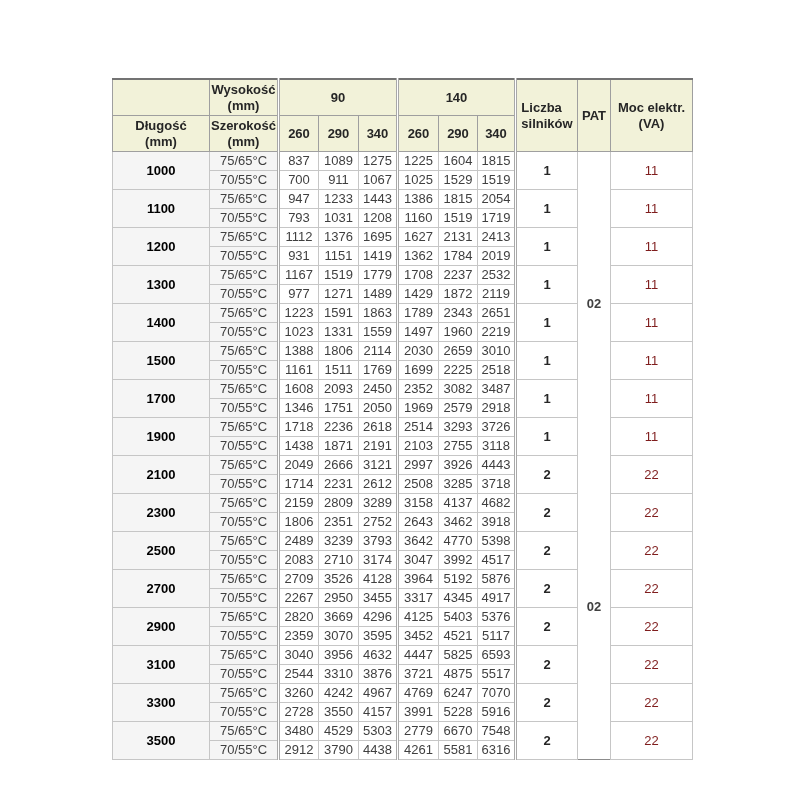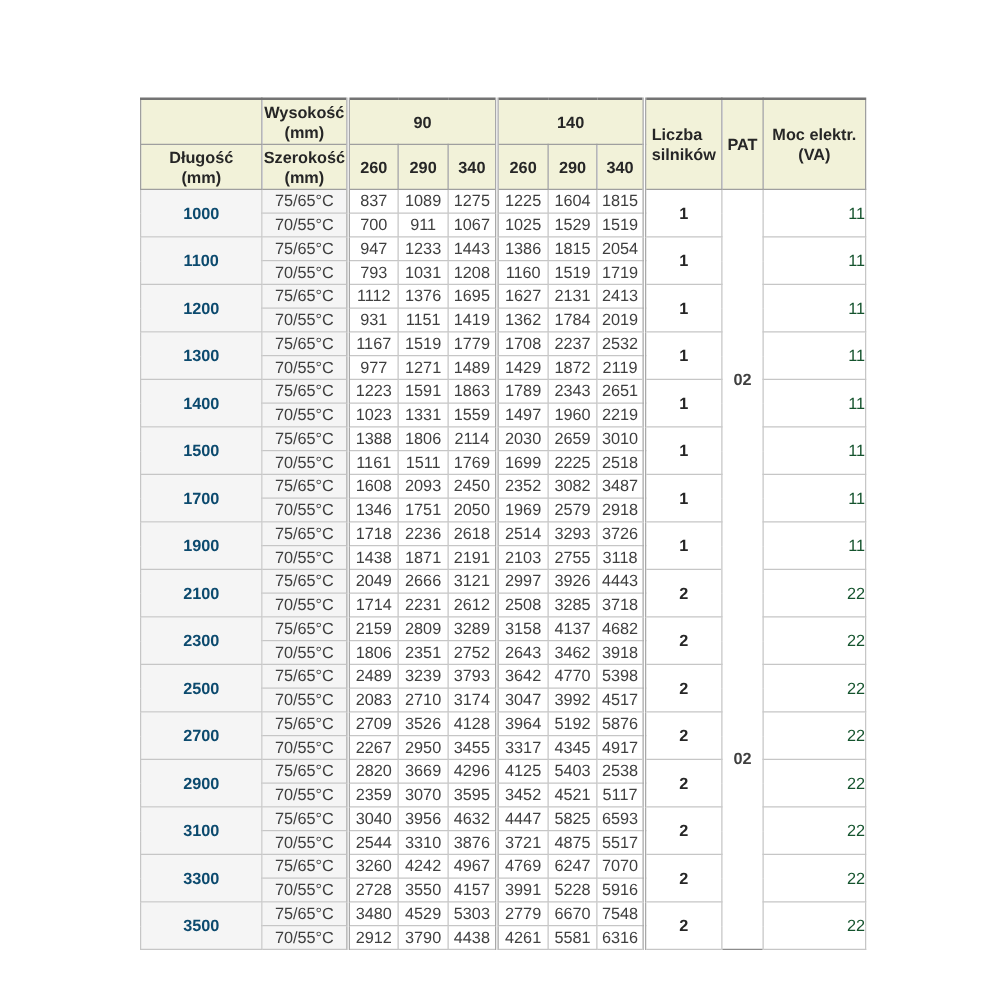--- a/index.html
+++ b/index.html
@@ -48,27 +48,27 @@
     color: #3f3f3f;
     height: 18px;
     line-height: 18px;
   }
   tbody td.c-length,
   tbody td.c-temp {
     background: #f5f5f5;
   }
   tbody td.c-length {
     font-weight: bold;
-    color: #0c4a6e;
+    color: #000000;
   }
   tbody td.c-motors {
     font-weight: bold;
     color: #262626;
   }
-  tbody td.c-power { color: #14532d; text-align: right; }
+  tbody td.c-power { color: #7f1d1d; }
   tr.group-start td { border-top: 1px solid #b2b2b2; }
   tr.sub td { border-top: 1px solid #dddddd; }
   .dbl { border-left: 3px double #a8a8a8 !important; }
   tbody td.c-pat {
     font-weight: bold;
     color: #404040;
     border-top-style: none;
     border-bottom-style: none;
   }
 </style>
@@ -384,21 +384,21 @@
           <td class="c-num">4917</td>
         </tr>
         <tr class="group-start">
           <td class="c-length" rowspan="2">2900</td>
           <td class="c-temp">75/65°C</td>
           <td class="c-num dbl">2820</td>
           <td class="c-num">3669</td>
           <td class="c-num">4296</td>
           <td class="c-num dbl">4125</td>
           <td class="c-num">5403</td>
-          <td class="c-num">2538</td>
+          <td class="c-num">5376</td>
           <td class="c-motors dbl" rowspan="2">2</td>
           <td class="c-power" rowspan="2">22</td>
         </tr>
         <tr class="sub">
           <td class="c-temp">70/55°C</td>
           <td class="c-num dbl">2359</td>
           <td class="c-num">3070</td>
           <td class="c-num">3595</td>
           <td class="c-num dbl">3452</td>
           <td class="c-num">4521</td>

